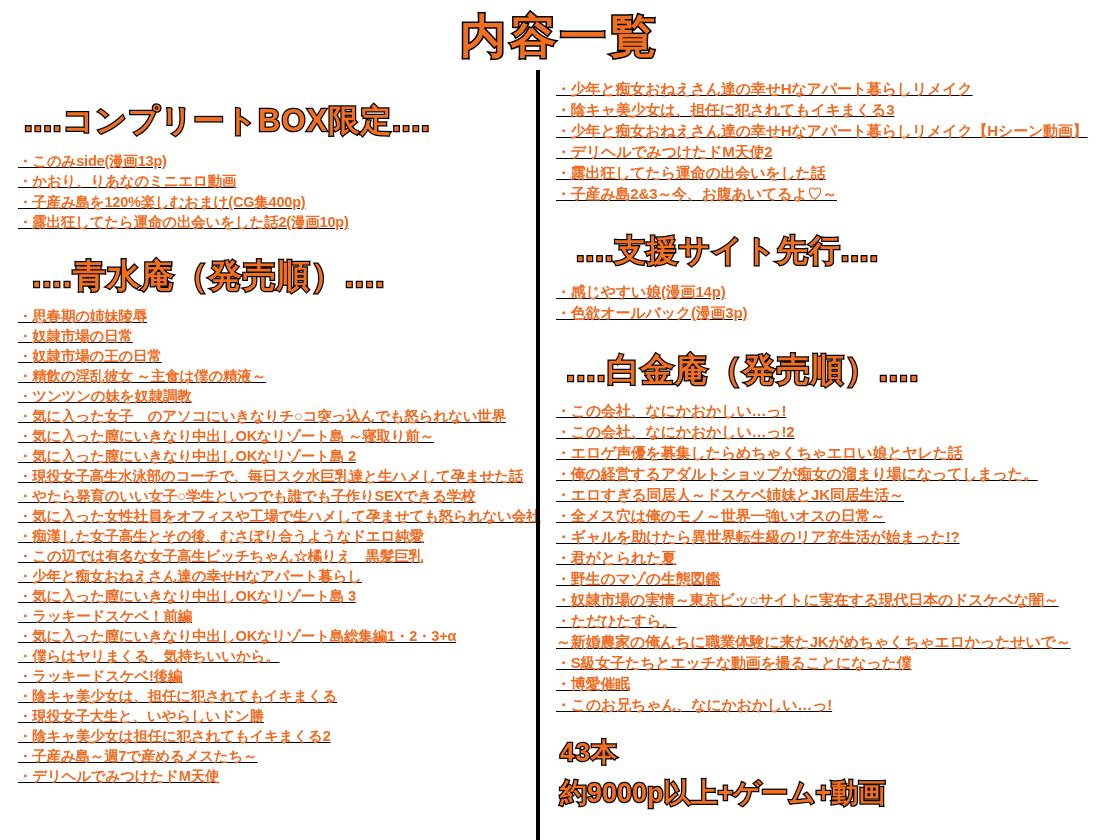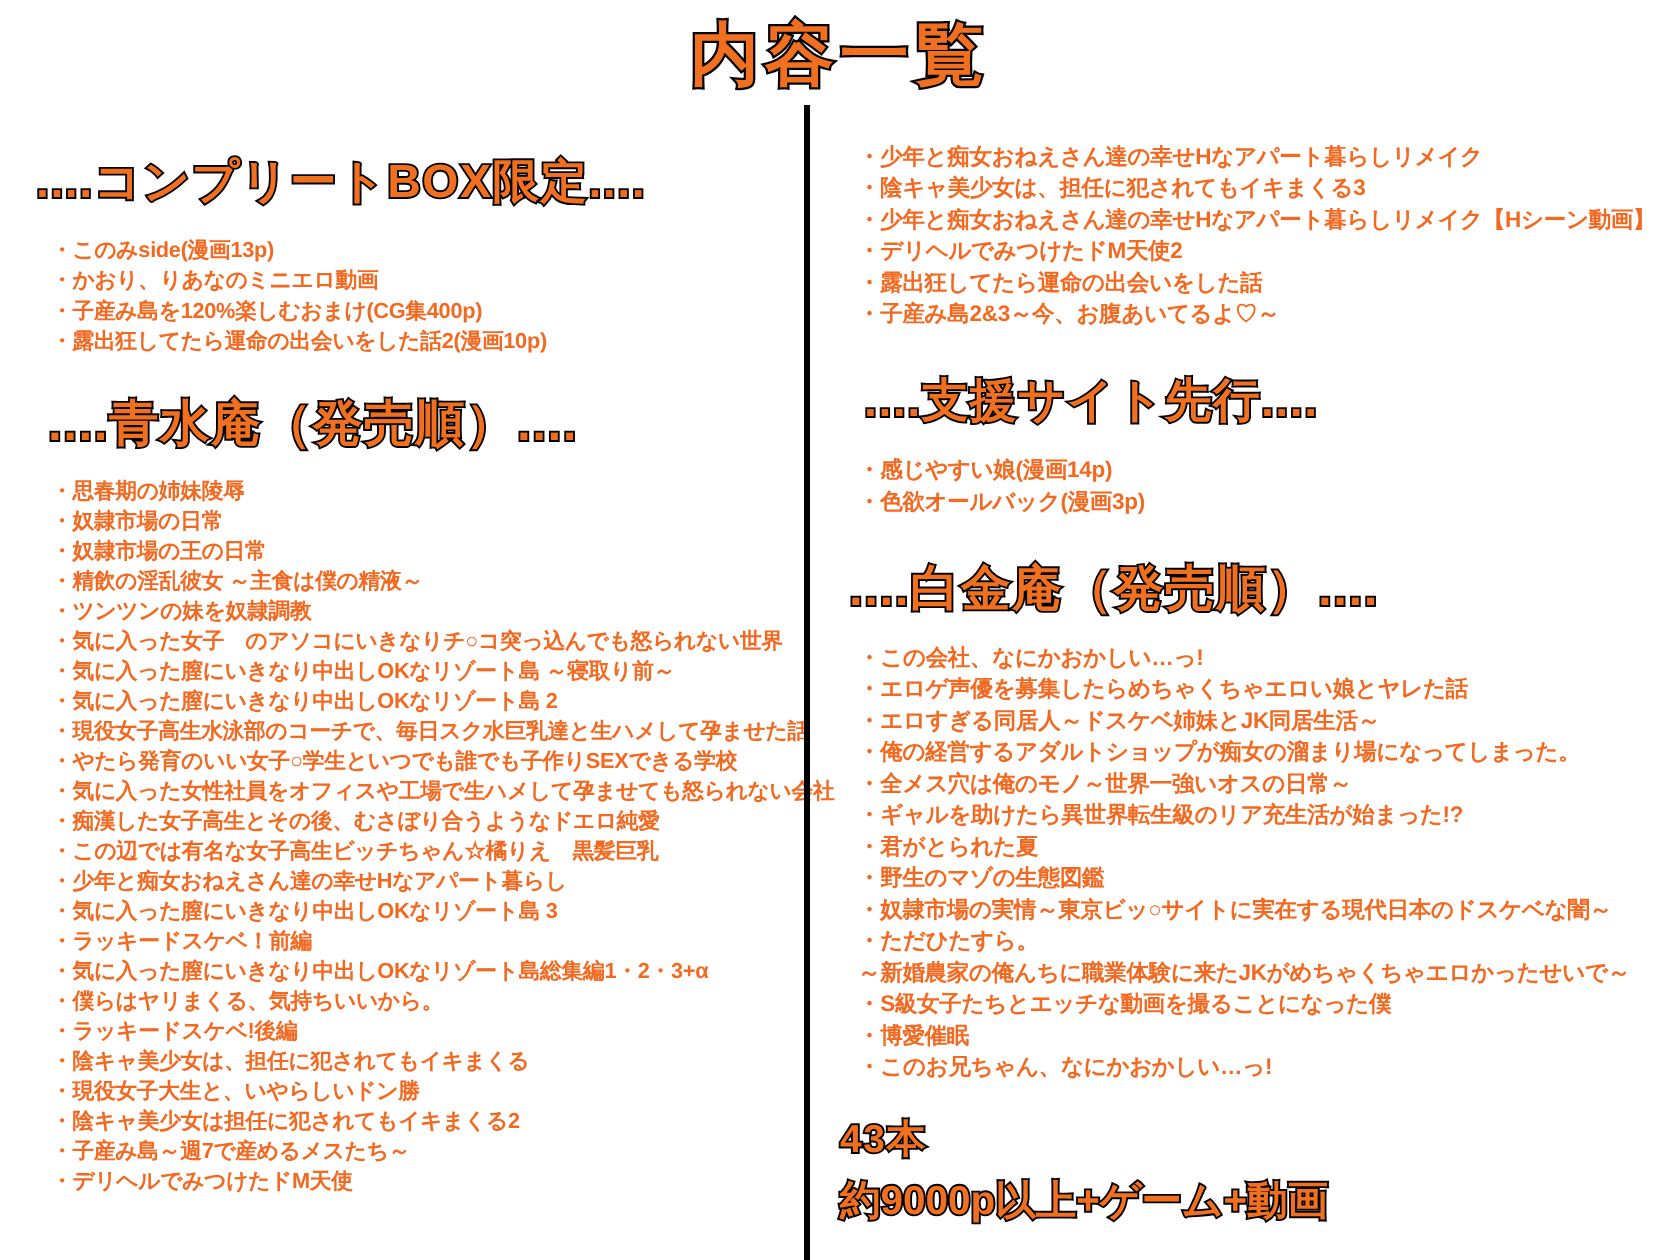--- a/index.html
+++ b/index.html
@@ -80,22 +80,23 @@
     margin-top: 28px;
     padding-left: 20px;
   }
   .heading.h-hakkin {
     font-size: 33px;
     margin-top: 26px;
     padding-left: 10px;
   }
   ul.items {
     list-style: none;
-    margin: 16px;
+    margin: 0;
     padding: 0;
+    text-decoration: underline;
   }
   ul.items li {
     font-size: 14.5px;
     color: #f26a21;
     line-height: 20.5px;
     white-space: nowrap;
     font-weight: bold;
     letter-spacing: -0.2px;
   }
   ul.items.tight li {
@@ -199,23 +200,24 @@
 
       <ul class="items right">
         <li>・感じやすい娘(漫画14p)</li>
         <li>・色欲オールバック(漫画3p)</li>
       </ul>
 
       <div class="heading h-hakkin">....白金庵（発売順）....</div>
 
       <ul class="items right">
         <li>・この会社、なにかおかしい…っ!</li>
+        <li>・この会社、なにかおかしい…っ!2</li>
         <li>・エロゲ声優を募集したらめちゃくちゃエロい娘とヤレた話</li>
+        <li>・俺の経営するアダルトショップが痴女の溜まり場になってしまった。</li>
         <li>・エロすぎる同居人～ドスケベ姉妹とJK同居生活～</li>
-        <li>・俺の経営するアダルトショップが痴女の溜まり場になってしまった。</li>
         <li>・全メス穴は俺のモノ～世界一強いオスの日常～</li>
         <li>・ギャルを助けたら異世界転生級のリア充生活が始まった!?</li>
         <li>・君がとられた夏</li>
         <li>・野生のマゾの生態図鑑</li>
         <li>・奴隷市場の実情～東京ビッ○サイトに実在する現代日本のドスケベな闇～</li>
         <li>・ただひたすら。</li>
         <li>～新婚農家の俺んちに職業体験に来たJKがめちゃくちゃエロかったせいで～</li>
         <li>・S級女子たちとエッチな動画を撮ることになった僕</li>
         <li>・博愛催眠</li>
         <li>・このお兄ちゃん、なにかおかしい…っ!</li>

